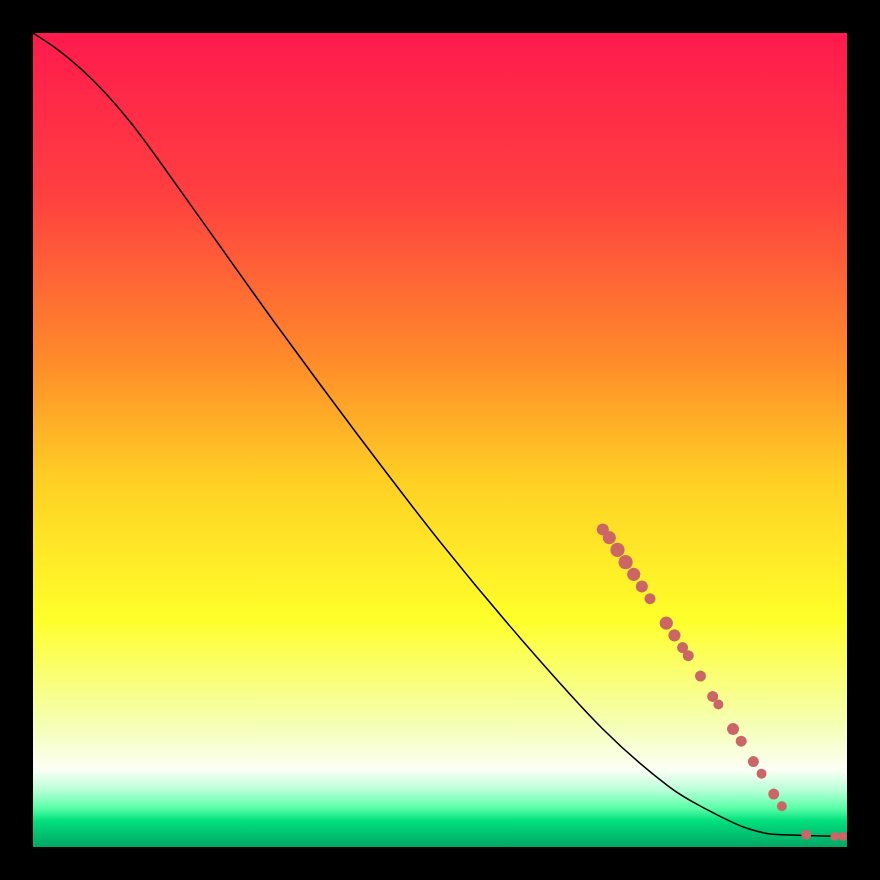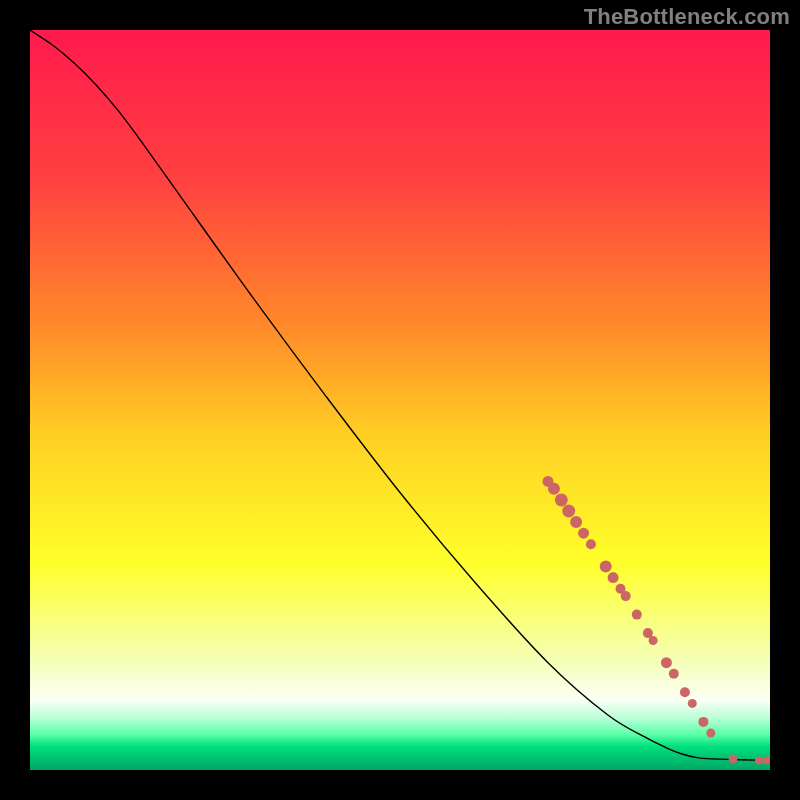--- a/index.html
+++ b/index.html
@@ -35,21 +35,20 @@
     height: 740px;
   }
   svg {
     display: block;
   }
 </style>
 </head>
 <body>
 
 <div class="frame">
-  <div class="watermark">TheBottleneck.com</div>
   <div class="plot">
     <svg id="plot-svg" width="740" height="740" viewBox="0 0 740 740">
         <defs>
           <linearGradient id="bg-grad" x1="0" y1="0" x2="0" y2="1">
             <stop offset="0%" stop-color="#ff1a4d"></stop>
             <stop offset="20%" stop-color="#ff4040"></stop>
             <stop offset="40%" stop-color="#ff8a2a"></stop>
             <stop offset="55.00000000000001%" stop-color="#ffd024"></stop>
             <stop offset="72%" stop-color="#ffff2a"></stop>
             <stop offset="85%" stop-color="#f5ffb4"></stop>

